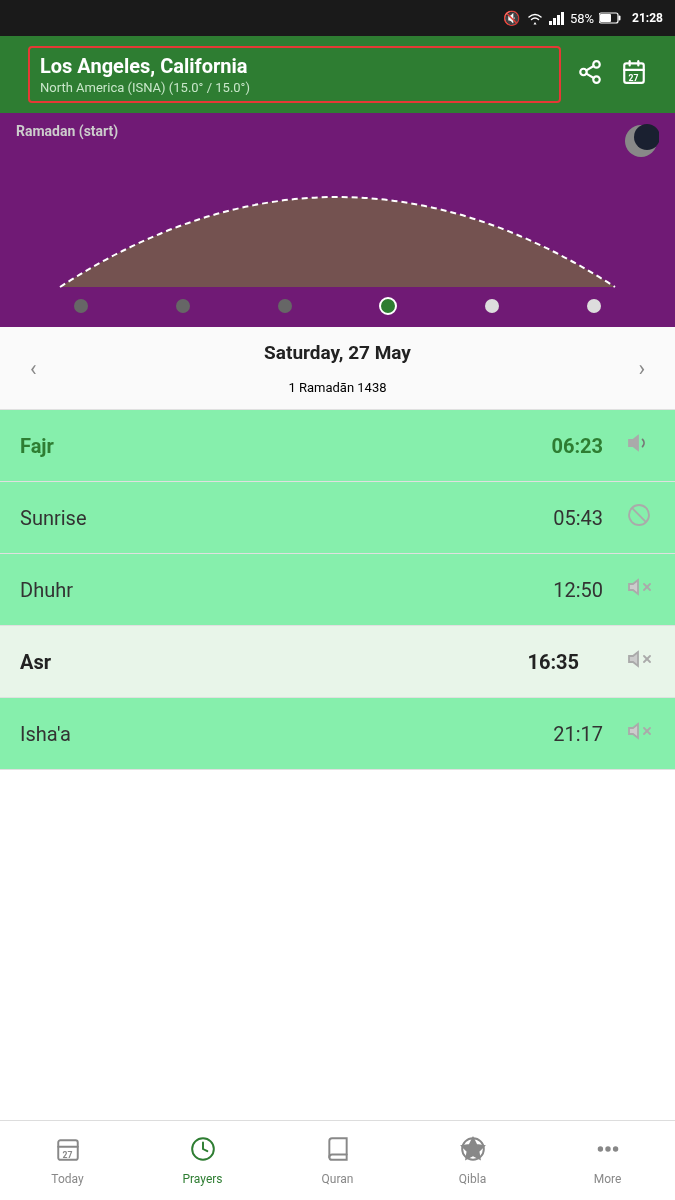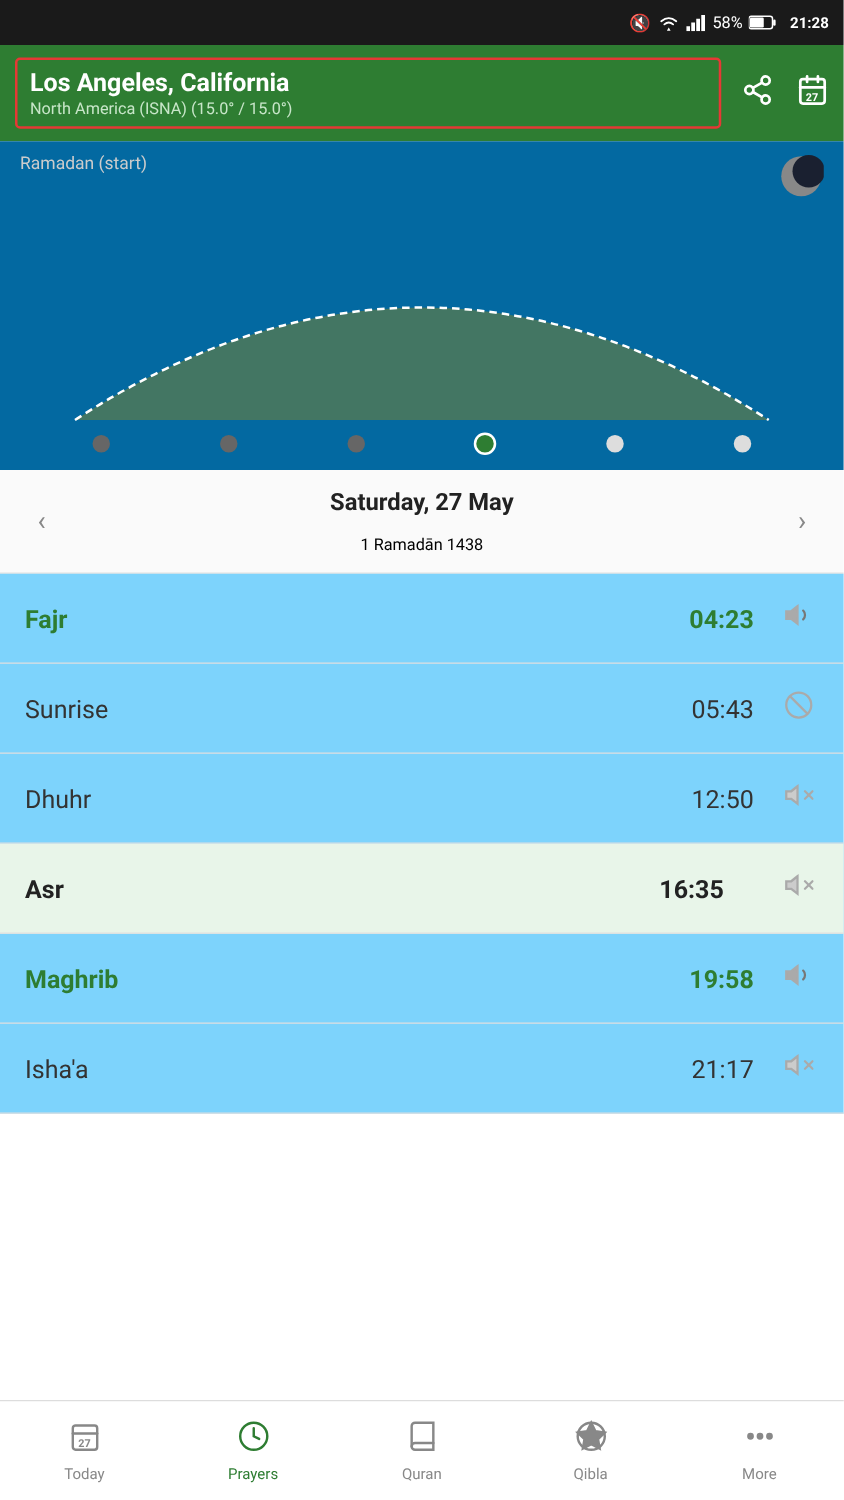--- a/index.html
+++ b/index.html
@@ -19,21 +19,21 @@
       gap: 6px;
     }
     .status-icons { display: flex; align-items: center; gap: 5px; }
     .status-time { font-weight: bold; font-size: 12px; margin-left: 6px; }
 
     
     .app-header {
       background: #2e7d32;
       display: flex;
       align-items: center;
-      padding: 10px 12px;
+      padding: 10px 28px;
       min-height: 70px;
     }
     .location-box {
       flex: 1;
       border: 2px solid #e53935;
       border-radius: 4px;
       padding: 6px 10px;
       cursor: pointer;
     }
     .location-name {
@@ -53,24 +53,25 @@
       margin-left: 16px;
     }
     .header-icon {
       color: #fff;
       font-size: 24px;
       cursor: pointer;
     }
 
     
     .sun-section {
-      background: #0369a1;
+      background: #701a75;
       position: relative;
-      height: 263px;
+      height: 214px;
       overflow: hidden;
+      font-weight: bold;
     }
     .ramadan-label {
       color: #ccc;
       font-size: 14px;
       padding: 10px 16px 0;
     }
     .moon-icon {
       position: absolute;
       top: 10px;
       right: 16px;
@@ -134,21 +135,21 @@
       font-weight: bold;
       color: #222;
     }
     .date-hijri {
       font-size: 13px;
       color: #000000;
       margin-top: 16px;
     }
 
     
-    .prayer-list { background: #7dd3fc; }
+    .prayer-list { background: #86efac; }
     .prayer-row {
       display: flex;
       align-items: center;
       padding: 18px 20px;
       border-bottom: 1px solid #e0e0e0;
       min-height: 72px;
     }
     .prayer-row.highlighted {
       background: #e8f5e9;
       gap: 24px;
@@ -300,21 +301,21 @@
   <div class="date-center">
     <div class="date-main">Saturday, 27 May</div>
     <div class="date-hijri">1 Ramadān 1438</div>
   </div>
   <span class="nav-arrow">›</span>
 </div>
 
 <div class="prayer-list" id="prayer-list">
 <div class="prayer-row">
     <div class="prayer-name green">Fajr</div>
-    <div class="prayer-time green">04:23</div>
+    <div class="prayer-time green">06:23</div>
     <div class="prayer-icon"><svg width="24" height="24" viewBox="0 0 24 24" fill="none" stroke="#777" stroke-width="1.8" stroke-linecap="round">
       <polygon points="11 5 6 9 2 9 2 15 6 15 11 19 11 5" fill="#aaa" stroke="#aaa"></polygon>
       <path d="M15.54 8.46a5 5 0 0 1 0 7.07"></path>
     </svg></div>
   </div>
     <div class="prayer-row">
     <div class="prayer-name">Sunrise</div>
     <div class="prayer-time">05:43</div>
     <div class="prayer-icon"><svg width="24" height="24" viewBox="0 0 24 24" fill="none" stroke="#aaa" stroke-width="1.8">
       <circle cx="12" cy="12" r="10"></circle>
@@ -333,28 +334,20 @@
     <div class="prayer-row highlighted">
     <div class="prayer-name bold">Asr</div>
     <div class="prayer-time bold">16:35</div>
     <div class="prayer-icon"><svg width="24" height="24" viewBox="0 0 24 24" fill="none" stroke="#aaa" stroke-width="1.8" stroke-linecap="round">
       <polygon points="11 5 6 9 2 9 2 15 6 15 11 19 11 5" fill="#ccc" stroke="#aaa"></polygon>
       <line x1="23" y1="9" x2="17" y2="15"></line>
       <line x1="17" y1="9" x2="23" y2="15"></line>
     </svg></div>
   </div>
     <div class="prayer-row">
-    <div class="prayer-name green">Maghrib</div>
-    <div class="prayer-time green">19:58</div>
-    <div class="prayer-icon"><svg width="24" height="24" viewBox="0 0 24 24" fill="none" stroke="#777" stroke-width="1.8" stroke-linecap="round">
-      <polygon points="11 5 6 9 2 9 2 15 6 15 11 19 11 5" fill="#aaa" stroke="#aaa"></polygon>
-      <path d="M15.54 8.46a5 5 0 0 1 0 7.07"></path>
-    </svg></div>
-  </div>
-    <div class="prayer-row">
     <div class="prayer-name">Isha'a</div>
     <div class="prayer-time">21:17</div>
     <div class="prayer-icon"><svg width="24" height="24" viewBox="0 0 24 24" fill="none" stroke="#aaa" stroke-width="1.8" stroke-linecap="round">
       <polygon points="11 5 6 9 2 9 2 15 6 15 11 19 11 5" fill="#ccc" stroke="#aaa"></polygon>
       <line x1="23" y1="9" x2="17" y2="15"></line>
       <line x1="17" y1="9" x2="23" y2="15"></line>
     </svg></div>
   </div>
   </div>
 

